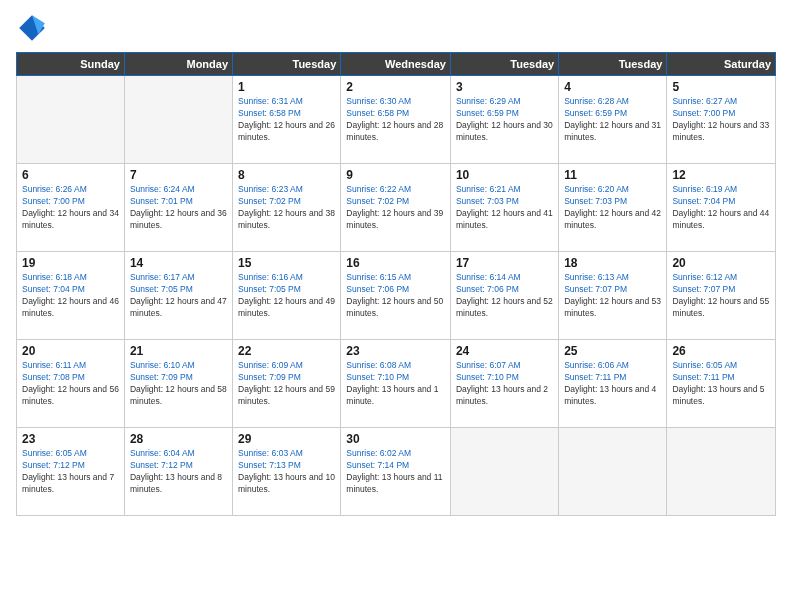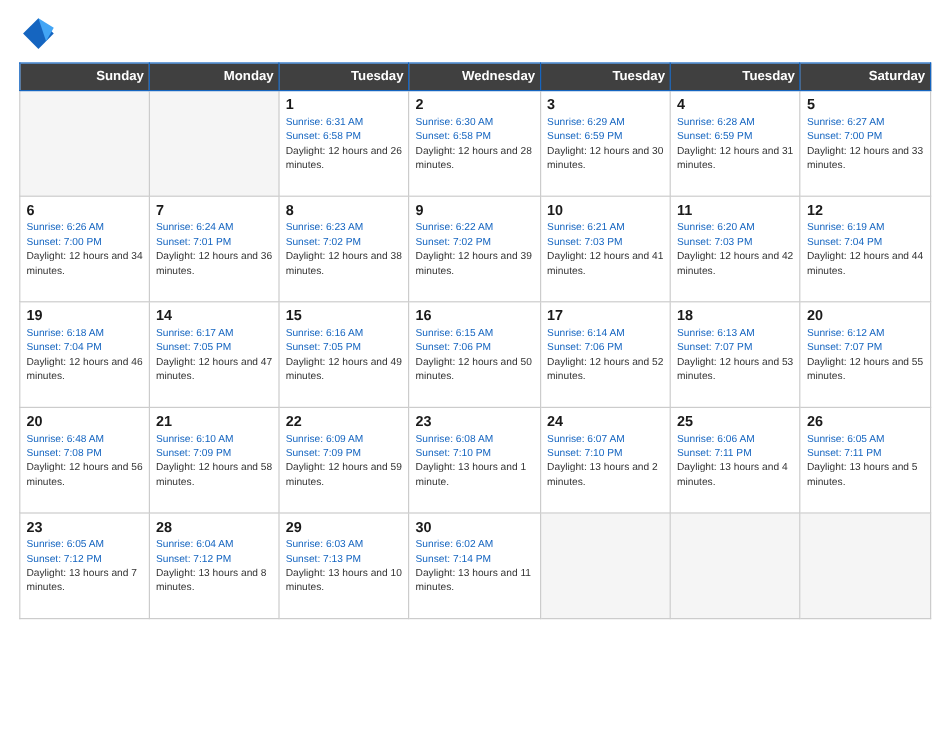--- a/index.html
+++ b/index.html
@@ -207,21 +207,21 @@
             <div class="day-info"><span class="highlight">Sunrise: 6:13 AM</span><br><span class="highlight">Sunset: 7:07 PM</span><br>Daylight: 12 hours and 53 minutes.</div>
           </td>
           <td>
             <div class="day-number">20</div>
             <div class="day-info"><span class="highlight">Sunrise: 6:12 AM</span><br><span class="highlight">Sunset: 7:07 PM</span><br>Daylight: 12 hours and 55 minutes.</div>
           </td>
         </tr>
         <tr>
           <td>
             <div class="day-number">20</div>
-            <div class="day-info"><span class="highlight">Sunrise: 6:48 AM</span><br><span class="highlight">Sunset: 7:08 PM</span><br>Daylight: 12 hours and 56 minutes.</div>
+            <div class="day-info"><span class="highlight">Sunrise: 6:11 AM</span><br><span class="highlight">Sunset: 7:08 PM</span><br>Daylight: 12 hours and 56 minutes.</div>
           </td>
           <td>
             <div class="day-number">21</div>
             <div class="day-info"><span class="highlight">Sunrise: 6:10 AM</span><br><span class="highlight">Sunset: 7:09 PM</span><br>Daylight: 12 hours and 58 minutes.</div>
           </td>
           <td>
             <div class="day-number">22</div>
             <div class="day-info"><span class="highlight">Sunrise: 6:09 AM</span><br><span class="highlight">Sunset: 7:09 PM</span><br>Daylight: 12 hours and 59 minutes.</div>
           </td>
           <td>

